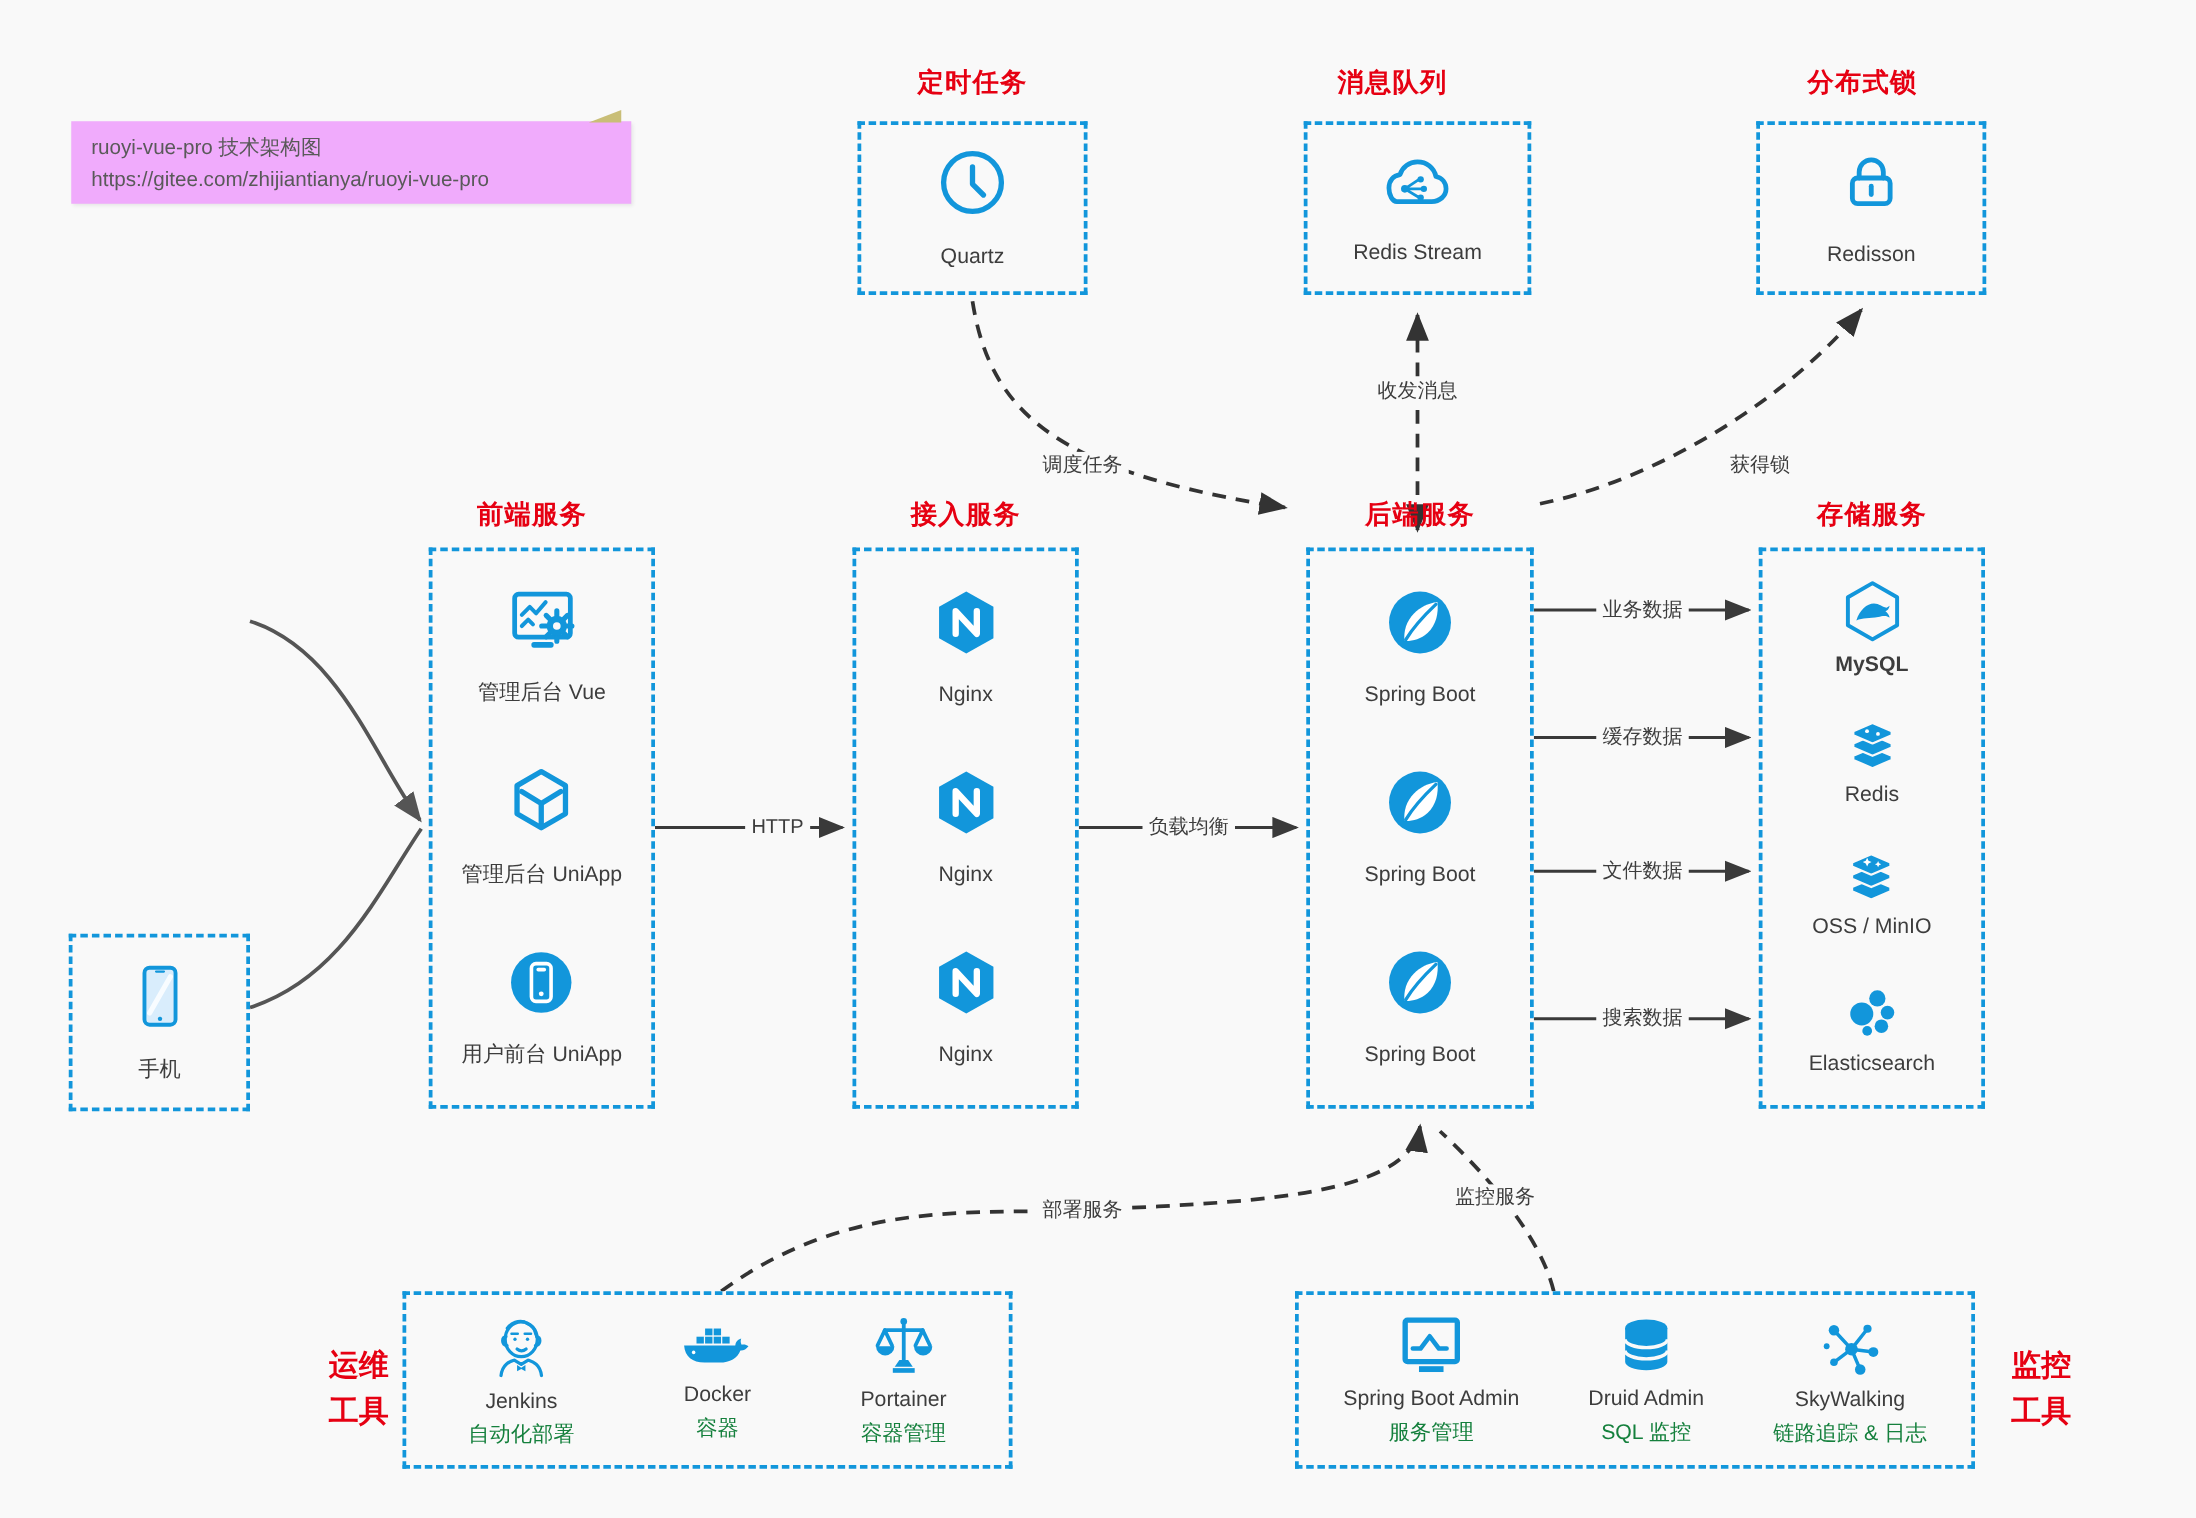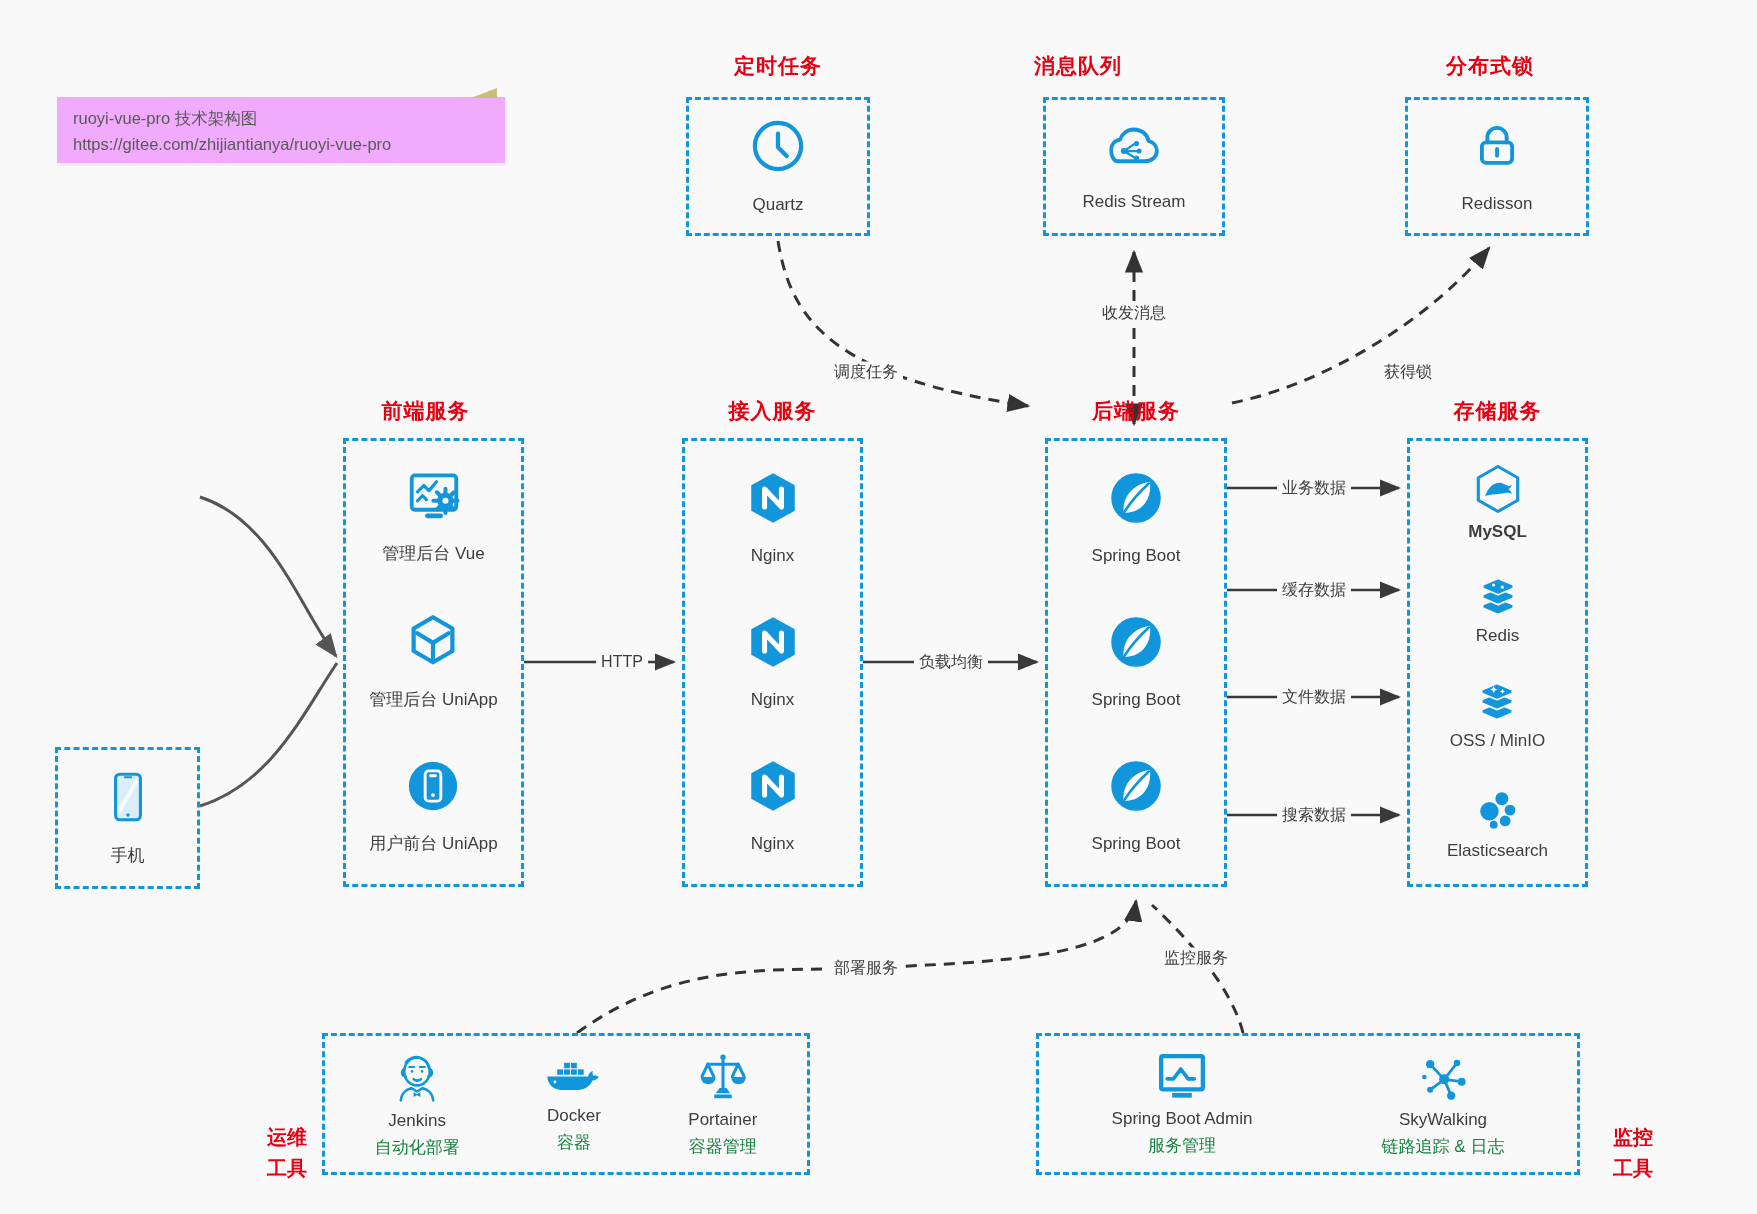--- a/index.html
+++ b/index.html
@@ -7,22 +7,22 @@
   .wires{position:absolute;left:0;top:0;z-index:1;}
   .box{position:absolute;border:3px dashed #1296DB;background:#F9F9F9;box-sizing:border-box;z-index:2;
        display:flex;flex-direction:column;align-items:center;justify-content:center;}
   .colbox{justify-content:space-around;padding:6px 0;}
   .rowbox{flex-direction:row;justify-content:space-around;align-items:center;padding:0 8px;}
   .item{display:flex;flex-direction:column;align-items:center;gap:18px;}
   .item .lbl{font-size:17px;color:#3D3D3D;white-space:nowrap;line-height:1.35;text-align:center;}
   .item .sub{font-size:17px;color:#15803d;white-space:nowrap;line-height:1.35;text-align:center;}
   .sec-title{position:absolute;text-align:center;font-size:21px;font-weight:bold;color:#E60012;
              z-index:3;letter-spacing:1px;white-space:nowrap;}
-  .side-title{position:absolute;text-align:center;font-size:20px;font-weight:bold;color:#E60012;
-              z-index:3;line-height:1.55;margin-top:48px;}
+  .side-title{position:absolute;text-align:center;font-size:24px;font-weight:bold;color:#E60012;
+              z-index:3;line-height:1.55;}
   .edge-label{position:absolute;transform:translate(-50%,-50%);background:#F9F9F9;padding:0 5px;
               font-size:16px;color:#3D3D3D;z-index:3;white-space:nowrap;}
   .note{position:absolute;left:57px;top:97px;width:448px;height:66px;background:#f0abfc;
         box-sizing:border-box;padding:9px 16px;font-size:16.5px;color:#595959;line-height:1.55;
         z-index:3;box-shadow:1px 2px 3px rgba(0,0,0,0.08);}
   .note-fold{position:absolute;top:-9px;right:8px;width:0;height:0;
              border-left:26px solid transparent;border-bottom:10px solid #C9BE77;}
   svg{display:block;}
 </style>
 </head>
@@ -66,21 +66,21 @@
     </g>
   </svg>
 
   <div class="note">
     <div class="note-fold"></div>
     <div>ruoyi-vue-pro 技术架构图</div>
     <div>https://gitee.com/zhijiantianya/ruoyi-vue-pro</div>
   </div>
 
   <div class="sec-title" style="left:698px;top:52px;width:160px;">定时任务</div>
-  <div class="sec-title" style="left:998px;top:52px;width:160px;">消息队列</div>
+  <div class="sec-title" style="left:1034px;top:52px;width:160px;">消息队列</div>
   <div class="sec-title" style="left:1410px;top:52px;width:160px;">分布式锁</div>
 
   <div class="box" style="left:686px;top:97px;width:184px;height:139px;">
     <div class="item">
       <span>
         <svg width="60" height="60" viewBox="0 0 48 48" fill="none" stroke="#1296DB" stroke-width="3.4" stroke-linecap="round" stroke-linejoin="round">
           <circle cx="24" cy="24" r="18.5"></circle>
             <path d="M24 14 V25 L31 32"></path>
         </svg>
       </span>
@@ -374,20 +374,31 @@
           <rect x="7" y="5" width="34" height="27" rx="1.5"></rect>
           <path d="M12 23.5 h5 l6 -8 6 8 h5" stroke-width="3"></path>
           <rect x="16" y="35" width="16" height="3.8" fill="#1296DB" stroke="none"></rect>
         </svg>
       </span>
       <span class="lbl">Spring Boot Admin</span>
       <span class="sub">服务管理</span>
     </div>
     <div class="item" style="gap:4px;">
       <span>
+        <svg width="54" height="54" viewBox="0 0 48 48">
+          <ellipse cx="24" cy="11" rx="15" ry="6" fill="#1296DB"></ellipse>
+          <path d="M9 11 v24 c0 3.3 6.7 6 15 6 s15 -2.7 15 -6 V11 z" fill="#1296DB"></path>
+          <path d="M9 19 c0 3.3 6.7 6 15 6 s15 -2.7 15 -6 M9 27 c0 3.3 6.7 6 15 6 s15 -2.7 15 -6" fill="none" stroke="#F9F9F9" stroke-width="2.4"></path>
+        </svg>
+      </span>
+      <span class="lbl">Druid Admin</span>
+      <span class="sub">SQL 监控</span>
+    </div>
+    <div class="item" style="gap:4px;">
+      <span>
         <svg width="56" height="56" viewBox="0 0 48 48">
           <g stroke="#1296DB" stroke-width="2.4">
             <path d="M25 26 L13 13 M25 26 L36 12 M25 26 L40 28 M25 26 L31 40 M25 26 L13 35"></path>
           </g>
           <g fill="#1296DB">
             <circle cx="25" cy="26" r="4.3"></circle>
               <circle cx="13" cy="13" r="3.6"></circle>
               <circle cx="36" cy="12" r="2.8"></circle>
             <circle cx="40" cy="28" r="3.4"></circle>
               <circle cx="31" cy="40" r="3.6"></circle>

